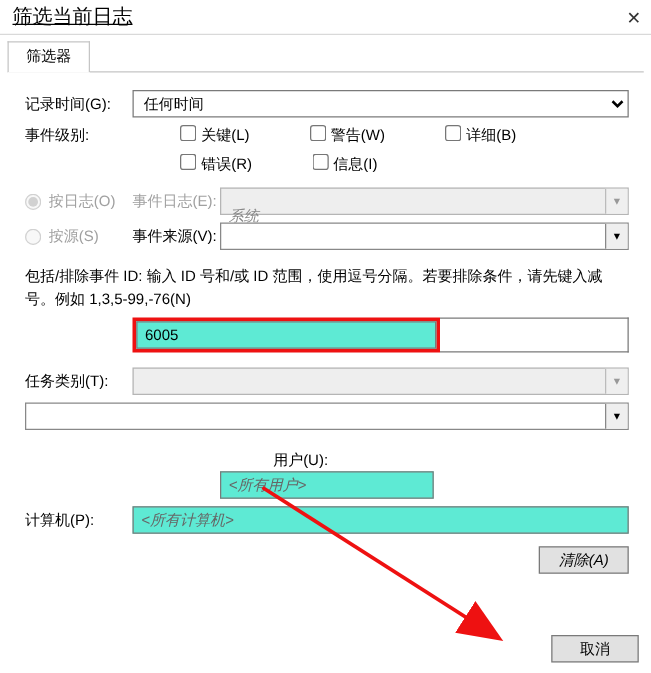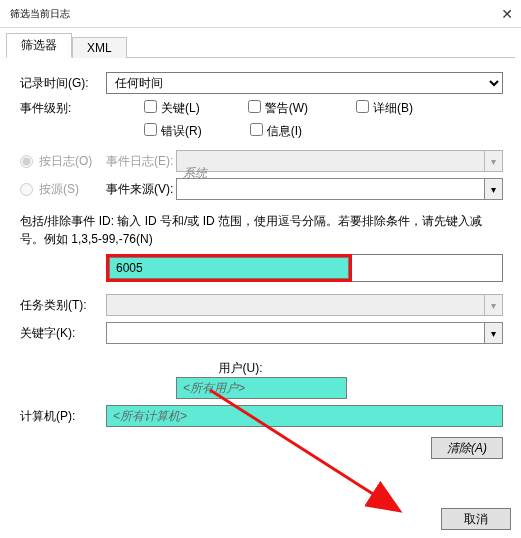--- a/index.html
+++ b/index.html
@@ -15,21 +15,21 @@
     
     .titlebar {
       display:flex;
       align-items:center;
       justify-content:space-between;
       height: 28px;
       padding: 0 8px 0 10px;
       border-bottom: 1px solid #d9d9d9;
       background:#fff;
     }
-    .titlebar .title { font-size:10px; }
+    .titlebar .title { font-size:16px;text-decoration:underline; }
     .close-x {
       font-size:14px;
       width: 30px;
       text-align:right;
       cursor:pointer;
       color:#333;
     }
     
     .tabs-wrap {
       padding: 6px 6px 0 6px;
@@ -206,21 +206,20 @@
 <body>
 
 <div class="titlebar">
   <span class="title">筛选当前日志</span>
   <span class="close-x">✕</span>
 </div>
 
 <div class="tabs-wrap">
   <div class="tabs-bar">
     <div class="tab active">筛选器</div>
-    <div class="tab inactive">XML</div>
   </div>
 
   <div class="form-area">
 
     <div class="row">
       <div class="lbl">记录时间(G):</div>
       <div class="fld">
         <select class="win-select">
           <option>任何时间</option>
         </select>
@@ -294,21 +293,20 @@
 
     <div class="row" style="margin-top:12px;">
       <div class="lbl">任务类别(T):</div>
       <div class="combo disabled">
         <div class="combo-text"></div>
         <div class="combo-btn">▾</div>
       </div>
     </div>
 
     <div class="row">
-      <div class="lbl">关键字(K):</div>
       <div class="combo">
         <div class="combo-text"></div>
         <div class="combo-btn">▾</div>
       </div>
     </div>
 
     <div class="row" style="margin-top:16px;flex-direction:column;">
       <div class="lbl">用户(U):</div>
       <div class="fld">
         <input class="win-input input-italic" value="&lt;所有用户&gt;" style="">

